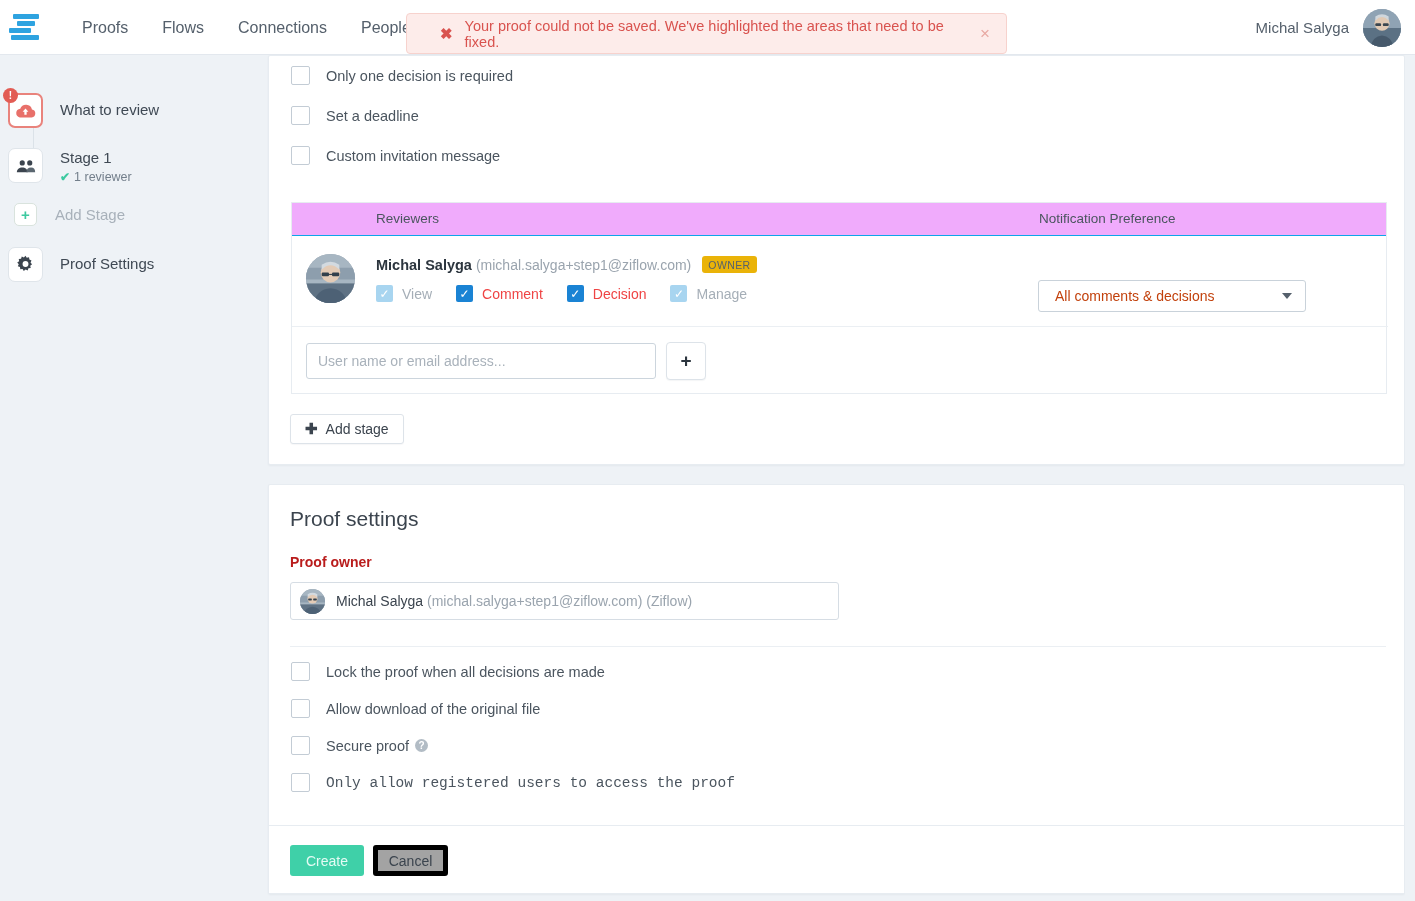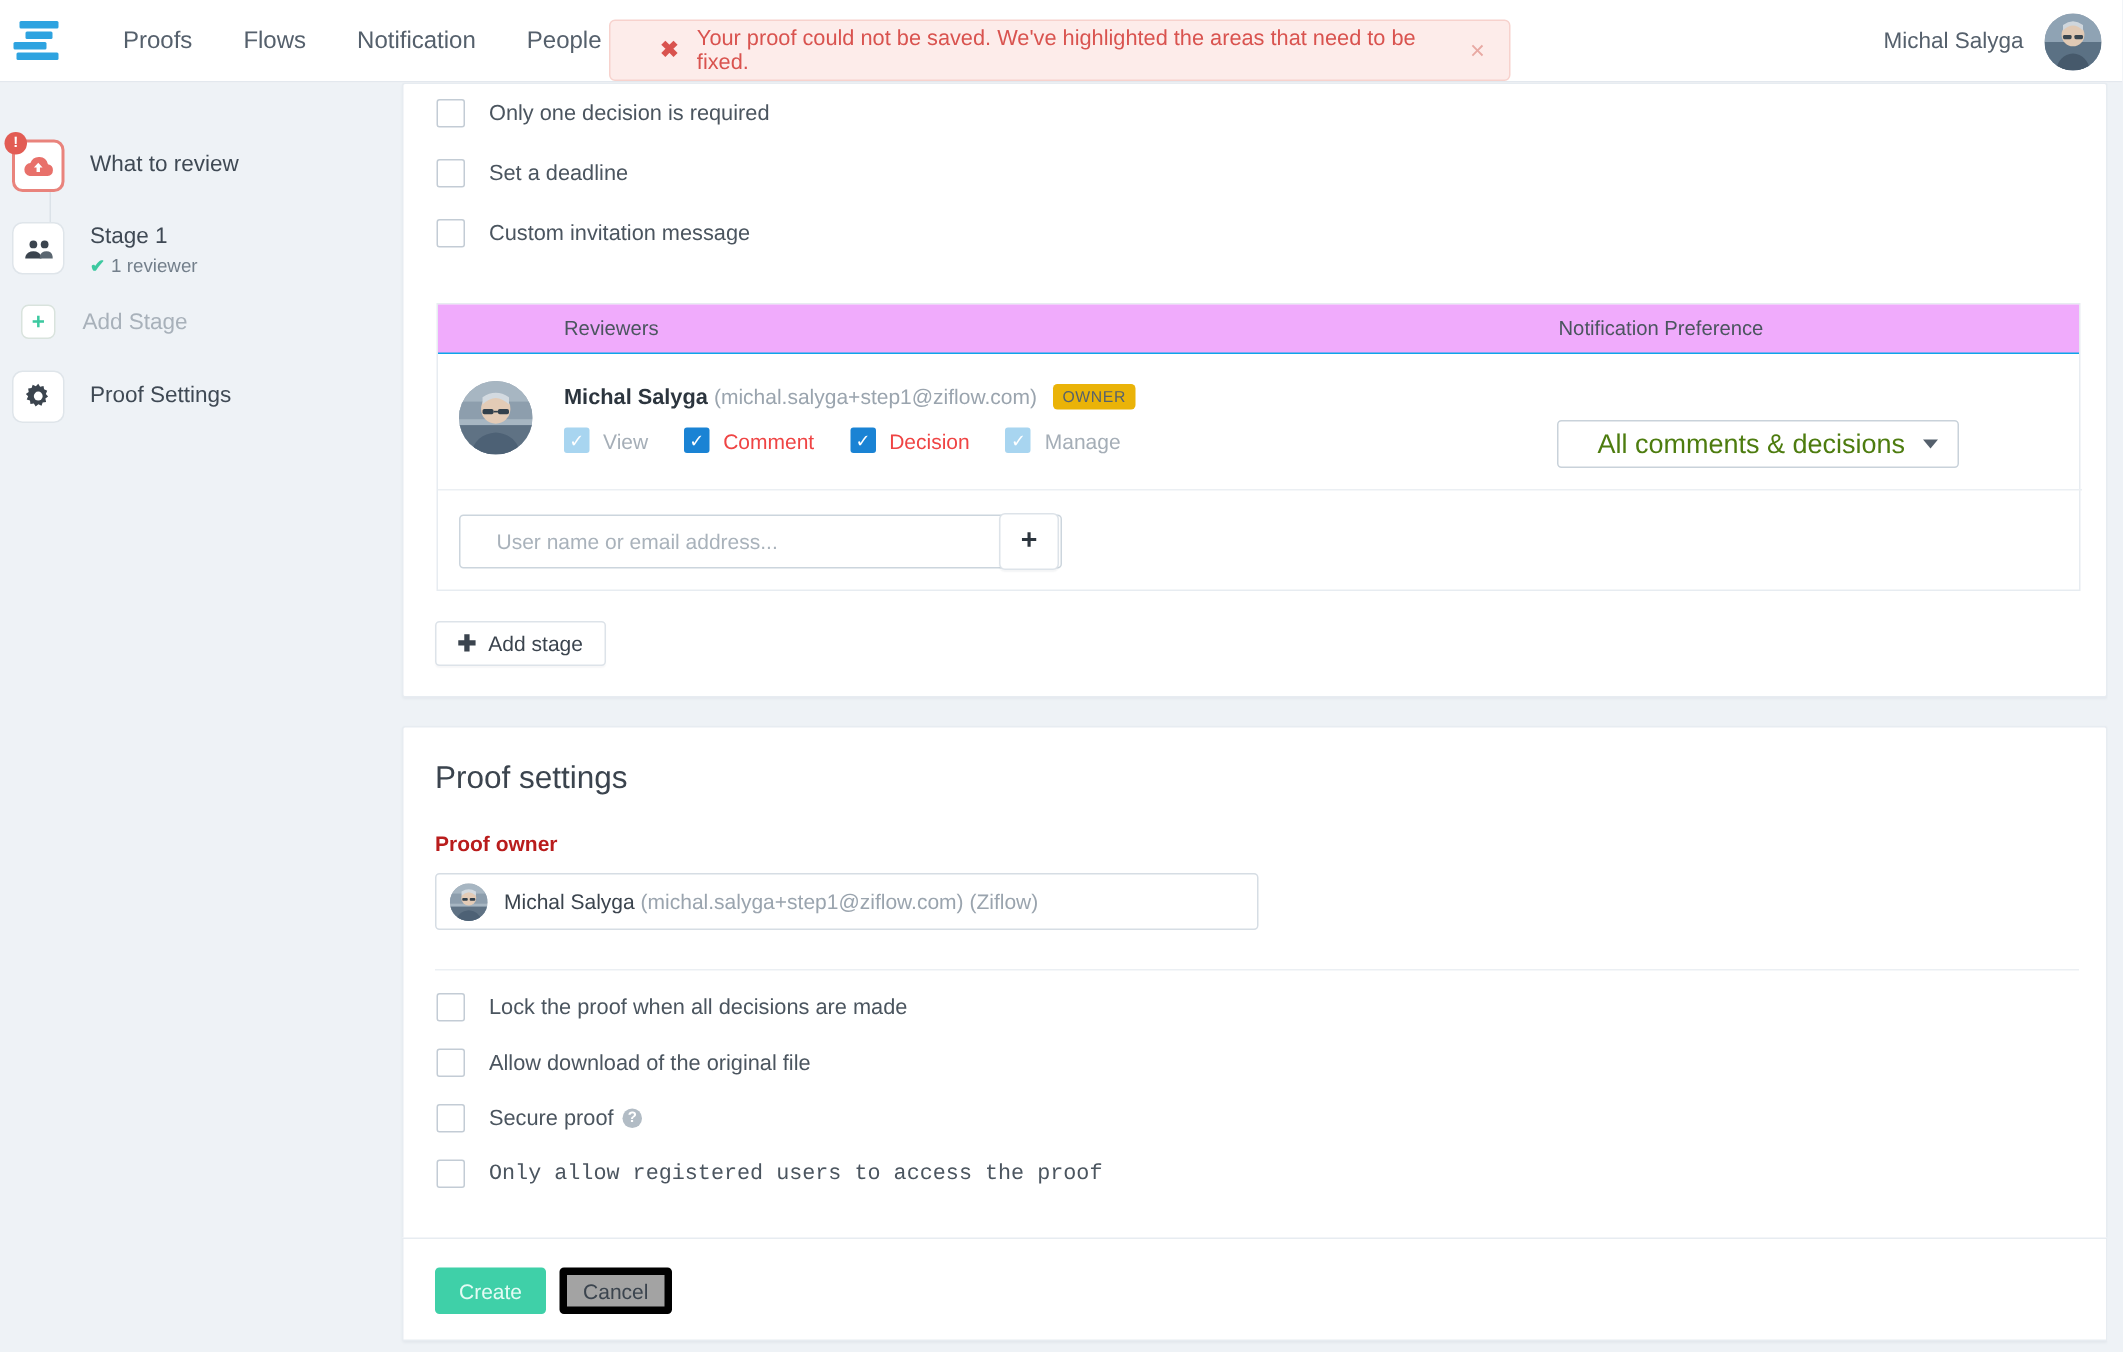--- a/index.html
+++ b/index.html
@@ -168,35 +168,35 @@
   .perm .txt{ margin-left:9px; font-size:14px; }
   .perm .txt.on{ color:#ef4444; }
   .perm .txt.off{ color:#a5aeb7; }
 
   .notif-sel{
     position:absolute; left:746px; top:44px;
     width:268px; height:32px;
     border:1px solid #c9d2da; border-radius:3px; background:#fff;
     display:flex; align-items:center; cursor:pointer;
   }
-  .notif-sel span{ margin-left:26px; font-size:18px; color:#4d7c0f; flex:1; }
+  .notif-sel span{ margin-left:16px; font-size:14px; color:#c2410c; flex:1; }
   .caret{
     width:0; height:0; margin-right:13px;
     border-left:5px solid transparent; border-right:5px solid transparent;
     border-top:6px solid #55606c;
   }
 
   .rev-div{ position:absolute; left:0; top:123px; width:1096px; height:1px; background:#ebeff3; }
 
   .usr-input{
     position:absolute; left:14px; top:140px;
-    width:402px; height:36px;
+    width:350px; height:36px;
     border:1px solid #ccd5dd; border-radius:3px; background:#fff;
     font-family:"Liberation Sans", sans-serif; font-size:14px; color:#3b444e;
-    padding:0 24px; outline:none;
+    padding:0 11px; outline:none;
   }
   .usr-input::placeholder{ color:#a9b2bb; }
   .plusbtn{
     position:absolute; left:374px; top:139px;
     width:40px; height:38px;
     border:1px solid #dde3e9; border-radius:4px; background:#fff;
     display:flex; align-items:center; justify-content:center;
     font-size:19px; font-weight:bold; color:#2c353e; cursor:pointer;
     box-shadow:0 1px 1px rgba(40,55,70,.05);
   }
@@ -269,21 +269,21 @@
   <div class="logo">
     <i></i>
     <i></i>
     <i></i>
     <i></i>
   </div>
 
   <div class="navlinks">
     <div class="navlink">Proofs</div>
     <div class="navlink">Flows</div>
-    <div class="navlink">Notification</div>
+    <div class="navlink">Connections</div>
     <div class="navlink">People</div>
   </div>
 
   <div class="errbanner">
     <div class="err-x">✖</div>
     <div class="err-text">Your proof could not be saved. We've highlighted the areas that need to be fixed.</div>
     <div class="err-close">×</div>
   </div>
 
   <div class="userarea">

